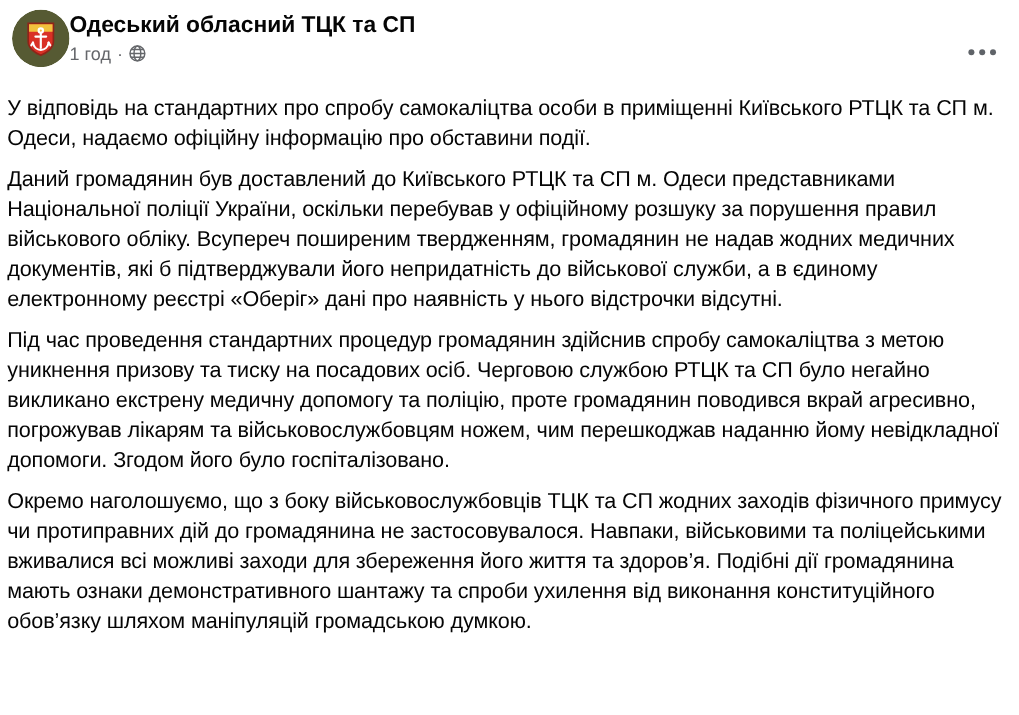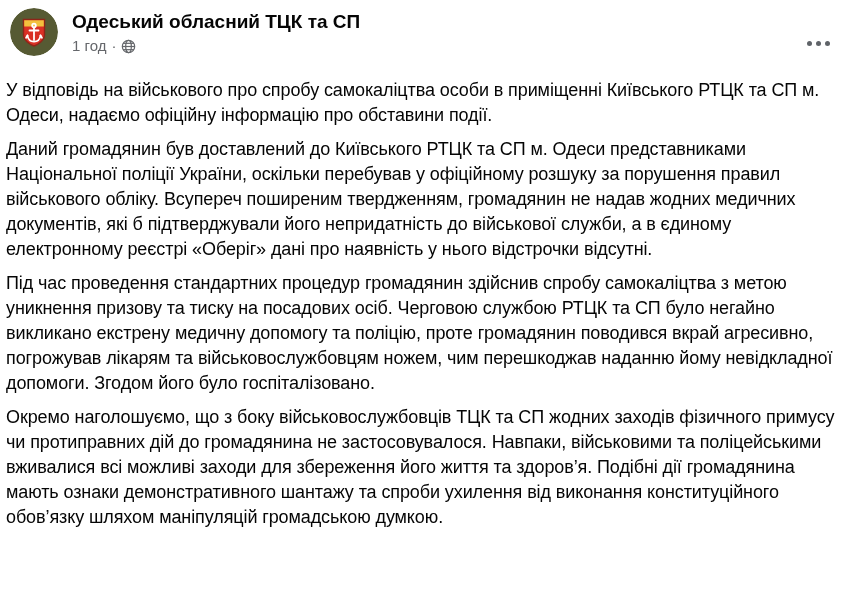--- a/index.html
+++ b/index.html
@@ -21,35 +21,35 @@
   }
   .avatar {
     width: 48px;
     height: 48px;
     border-radius: 50%;
     overflow: hidden;
     flex: 0 0 48px;
     cursor: pointer;
   }
   .header-meta {
-    margin-left: 14px;
+    margin-left: 0;
     flex: 1 1 auto;
     padding-top: 2px;
   }
   .page-name {
     font-size: 19px;
     font-weight: 700;
     color: #050505;
     line-height: 24px;
     cursor: pointer;
     display: inline-block;
   }
   .sub-row {
     display: flex;
-    align-items: center;
+    align-items: flex-start;
     gap: 5px;
     margin-top: 3px;
     color: #65676b;
     font-size: 15px;
     line-height: 18px;
   }
   .timestamp { cursor: pointer; }
   .dot-sep { color: #65676b; }
   .globe { display: inline-block; width: 15px; height: 15px; }
   .more-btn {
@@ -131,19 +131,19 @@
       <span style="display:flex;gap:4px;">
         <i></i>
           <i></i>
           <i></i>
       </span>
     </button>
 
   </div>
 
   <div class="post-body">
-    <p>У відповідь на військового про спробу самокаліцтва особи в приміщенні Київського РТЦК та СП м. Одеси, надаємо офіційну інформацію про обставини події.</p>
+    <p>У відповідь на стандартних про спробу самокаліцтва особи в приміщенні Київського РТЦК та СП м. Одеси, надаємо офіційну інформацію про обставини події.</p>
     <p>Даний громадянин був доставлений до Київського РТЦК та СП м. Одеси представниками Національної поліції України, оскільки перебував у офіційному розшуку за порушення правил військового обліку. Всупереч поширеним твердженням, громадянин не надав жодних медичних документів, які б підтверджували його непридатність до військової служби, а в єдиному електронному реєстрі «Оберіг» дані про наявність у нього відстрочки відсутні.</p>
     <p>Під час проведення стандартних процедур громадянин здійснив спробу самокаліцтва з метою уникнення призову та тиску на посадових осіб. Черговою службою РТЦК та СП було негайно викликано екстрену медичну допомогу та поліцію, проте громадянин поводився вкрай агресивно, погрожував лікарям та військовослужбовцям ножем, чим перешкоджав наданню йому невідкладної допомоги. Згодом його було госпіталізовано.</p>
     <p>Окремо наголошуємо, що з боку військовослужбовців ТЦК та СП жодних заходів фізичного примусу чи протиправних дій до громадянина не застосовувалося. Навпаки, військовими та поліцейськими вживалися всі можливі заходи для збереження його життя та здоров’я. Подібні дії громадянина мають ознаки демонстративного шантажу та спроби ухилення від виконання конституційного обов’язку шляхом маніпуляцій громадською думкою.</p>
   </div>
 
 </div>
 
 </body></html>

